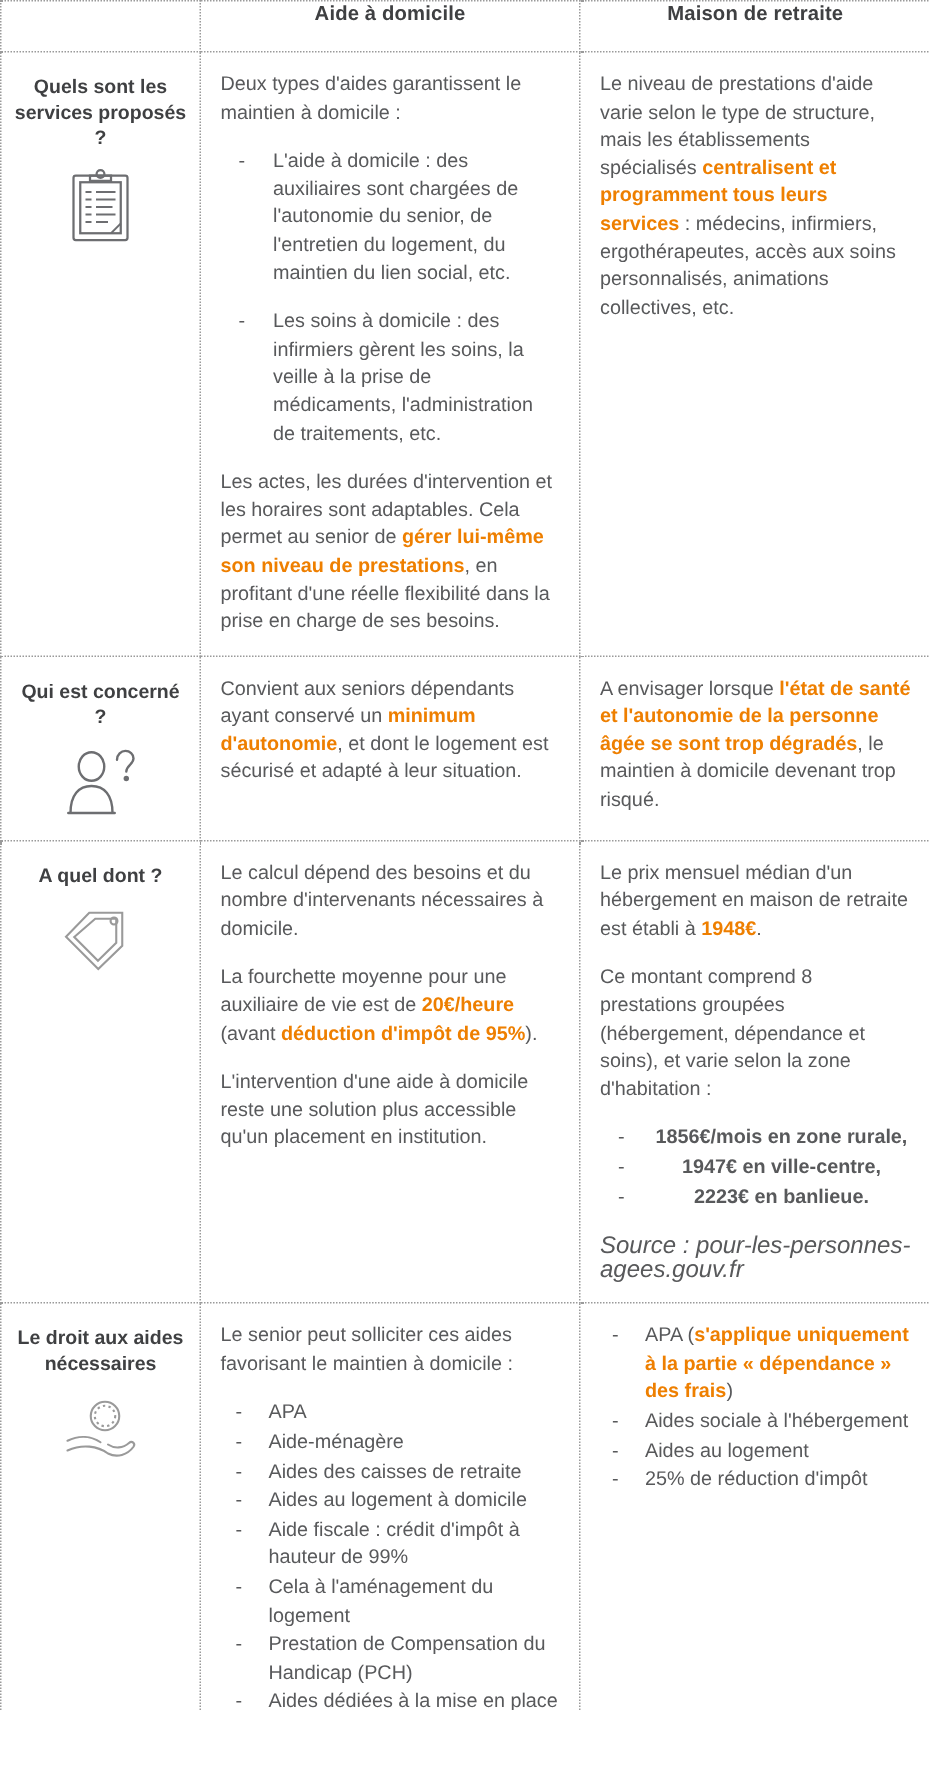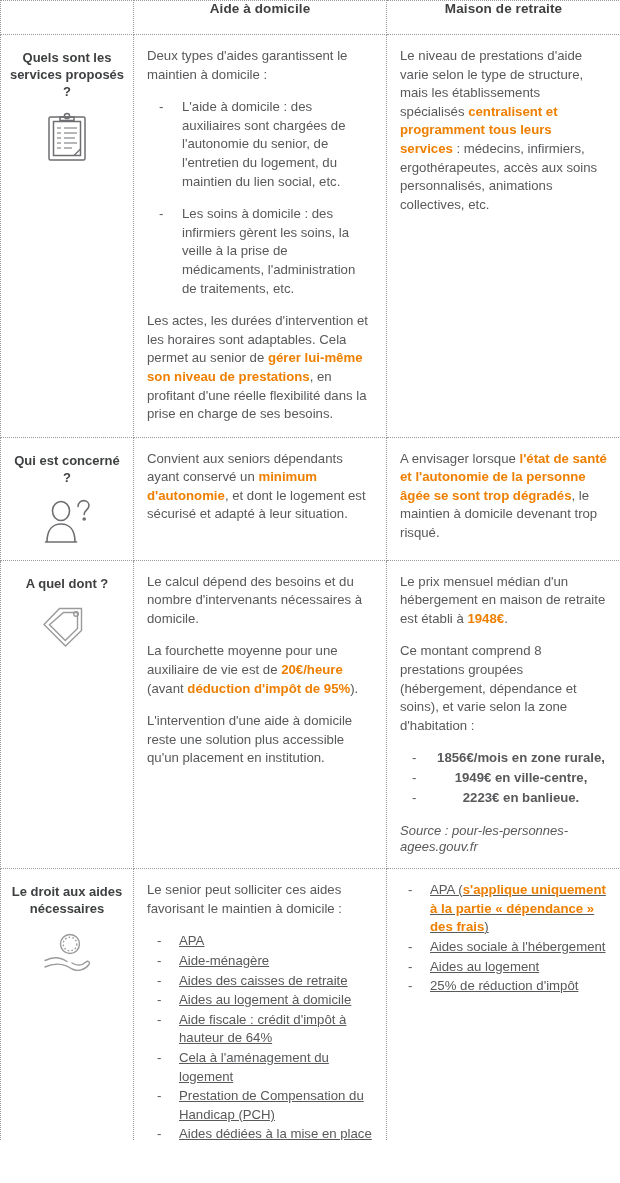--- a/index.html
+++ b/index.html
@@ -74,21 +74,21 @@
     color: #58595b;
   }
   .body-cell p { margin: 0 0 14px 0; }
   .body-cell p:last-child { margin-bottom: 0; }
 
   ul.dash {
     list-style: none;
     margin: 0 0 14px 0;
     padding: 0 0 0 0;
   }
-  ul.dash:last-child { margin-bottom: 0; text-decoration: underline; }
+  ul.dash:last-child { margin-bottom: 0; }
   ul.dash > li {
     position: relative;
     padding-left: 35px;
     margin-bottom: 14px;
     line-height: 18.6px;
   }
   ul.dash > li:last-child { margin-bottom: 0; }
   ul.dash > li:before {
     content: "-";
     position: absolute;
@@ -103,21 +103,21 @@
   ul.dash.tightr > li { margin-bottom: 1px; padding-left: 30px; }
   ul.dash.tightr > li:before { left: 8px; }
 
   ul.dash.boldlist > li { font-weight: bold; margin-bottom: 1px; padding-left: 35px; text-align: center; }
   ul.dash.boldlist > li:before { font-weight: normal; left: 12px; }
 
   .hl { color: #ee7f00; font-weight: bold; }
 
   .src {
     font-style: italic;
-    font-size: 13px;
+    font-size: 16px;
     line-height: 16px;
     color: #58595b;
     margin-top: 16px;
   }
 </style>
 </head>
 <body>
 
 <div id="page">
 
@@ -207,21 +207,21 @@
       <td class="body-cell">
         <p>Le calcul dépend des besoins et du nombre d'intervenants nécessaires à domicile.</p>
         <p><span>La fourchette moyenne pour une auxiliaire de vie est de </span><span class="hl">20€/heure</span><span> (avant </span><span class="hl">déduction d'impôt de 95%</span><span>).</span></p>
         <p>L'intervention d'une aide à domicile reste une solution plus accessible qu'un placement en institution.</p>
       </td>
       <td class="body-cell">
         <p><span>Le prix mensuel médian d'un hébergement en maison de retraite est établi à </span><span class="hl">1948€</span><span>.</span></p>
         <p>Ce montant comprend 8 prestations groupées (hébergement, dépendance et soins), et varie selon la zone d'habitation :</p>
         <ul class="dash boldlist">
           <li>1856€/mois en zone rurale,</li>
-          <li>1949€ en ville-centre,</li>
+          <li>1947€ en ville-centre,</li>
           <li>2223€ en banlieue.</li>
         </ul>
         <div class="src">Source : pour-les-personnes-agees.gouv.fr</div>
       </td>
     </tr>
 
     <tr>
       <td class="rowhead">
         <span class="rh-label">Le droit aux aides nécessaires</span>
         <span class="rh-icon">
@@ -235,21 +235,21 @@
           </svg>
         </span>
       </td>
       <td class="body-cell">
         <p>Le senior peut solliciter ces aides favorisant le maintien à domicile :</p>
         <ul class="dash tight">
           <li>APA</li>
           <li>Aide-ménagère</li>
           <li>Aides des caisses de retraite</li>
           <li>Aides au logement à domicile</li>
-          <li>Aide fiscale : crédit d'impôt à hauteur de 64%</li>
+          <li>Aide fiscale : crédit d'impôt à hauteur de 99%</li>
           <li>Cela à l'aménagement du logement</li>
           <li>Prestation de Compensation du Handicap (PCH)</li>
           <li>Aides dédiées à la mise en place d'une établissements</li>
           <li>Aides extralégales des mairies ou des conseils départementaux</li>
         </ul>
       </td>
       <td class="body-cell">
         <ul class="dash tightr">
           <li><span>APA (</span><span class="hl">s'applique uniquement à la partie « dépendance » des frais</span><span>)</span></li>
           <li>Aides sociale à l'hébergement</li>

